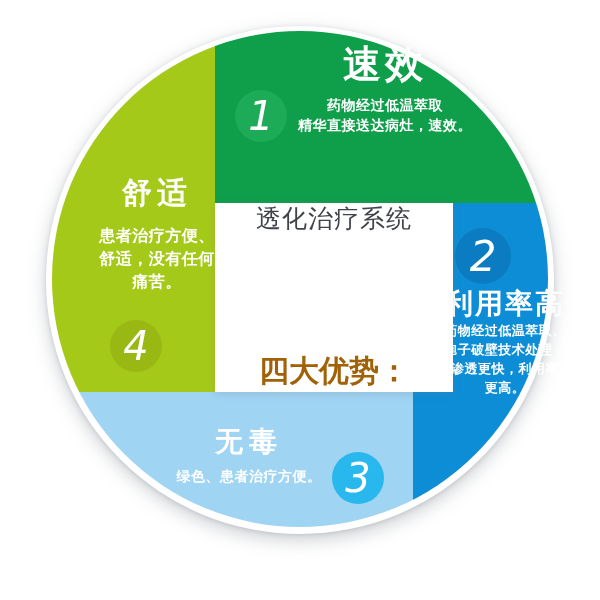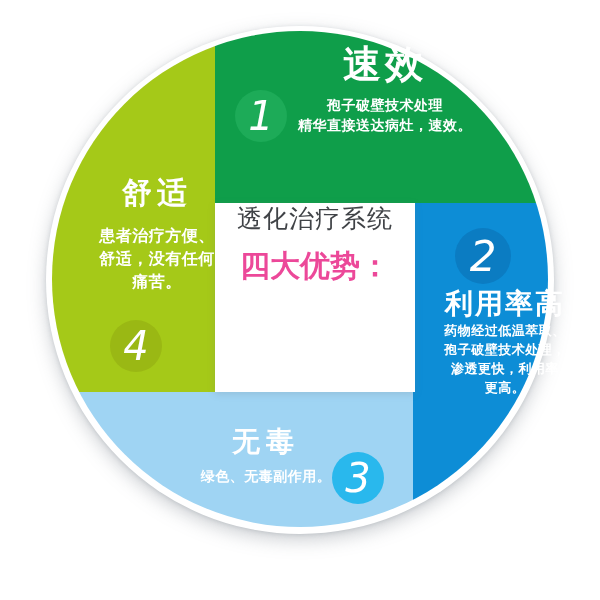--- a/index.html
+++ b/index.html
@@ -82,42 +82,42 @@
     width: 361px;
     height: 135px;
     background: #9fd4f3;
   }
 
   
   .center-card {
     position: absolute;
     left: 163px;
     top: 172px;
-    width: 200px;
+    width: 238px;
     height: 189px;
     background: #ffffff;
     box-sizing: border-box;
     display: flex;
     flex-direction: column;
     align-items: center;
-    justify-content: flex-start;
+    justify-content: space-between;
     box-shadow: 0 2px 7px rgba(110,120,130,0.22);
     z-index: 5;
   }
   .center-title {
     font-size: 25px;
     color: #404347;
     letter-spacing: 1px;
     line-height: 1.25;
     white-space: nowrap;
   }
   .center-sub {
     font-size: 30px;
     font-weight: bold;
-    color: #ec4899;
+    color: #a16207;
     letter-spacing: 0px;
     margin-top: 12px;
     white-space: nowrap;
   }
 
   
   .blk { position: absolute; z-index: 4; }
 
   .heading {
     color: #ffffff;
@@ -141,21 +141,21 @@
   .blk-lime { left: 87px; top: 178px; width: 140px; text-align: left; }
   .blk-lime .heading { font-size: 30px; letter-spacing: 5px; text-align: center; }
   .blk-lime .body { font-size: 16px; margin-top: 16px; letter-spacing: 0.5px; text-align: center; }
 
   
   .blk-blue { left: 420px; top: 290px; width: 170px; text-align: center; }
   .blk-blue .heading { font-size: 28px; letter-spacing: 2px; }
   .blk-blue .body { font-size: 13px; margin-top: 4px; letter-spacing: 0.5px; }
 
   
-  .blk-sky { left: 166px; top: 428px; width: 200px; text-align: center; }
+  .blk-sky { left: 149px; top: 428px; width: 200px; text-align: center; }
   .blk-sky .heading { font-size: 28px; letter-spacing: 6px; }
   .blk-sky .body { font-size: 14px; margin-top: 10px; letter-spacing: 0.5px; }
 
   
   .badge {
     position: absolute;
     border-radius: 50%;
     display: flex;
     align-items: center;
     justify-content: center;
@@ -189,37 +189,37 @@
 
     <div class="center-card">
       <div class="center-title">透化治疗系统</div>
       <div class="center-sub">四大优势：</div>
     </div>
 
   </div>
 
   <div class="blk blk-green">
     <div class="heading">速效</div>
-    <div class="body">孢子破壁技术处理
+    <div class="body">药物经过低温萃取
 精华直接送达病灶，速效。</div>
   </div>
   <div class="badge badge-1">1</div>
 
   <div class="blk blk-blue">
     <div class="heading">利用率高</div>
     <div class="body">药物经过低温萃取、
 孢子破壁技术处理，
 渗透更快，利用率
 更高。</div>
   </div>
   <div class="badge badge-2">2</div>
 
   <div class="blk blk-sky">
     <div class="heading">无毒</div>
-    <div class="body">绿色、无毒副作用。</div>
+    <div class="body">绿色、患者治疗方便。</div>
   </div>
   <div class="badge badge-3">3</div>
 
   <div class="blk blk-lime">
     <div class="heading">舒适</div>
     <div class="body">患者治疗方便、
 舒适，没有任何
 痛苦。</div>
   </div>
   <div class="badge badge-4">4</div>

